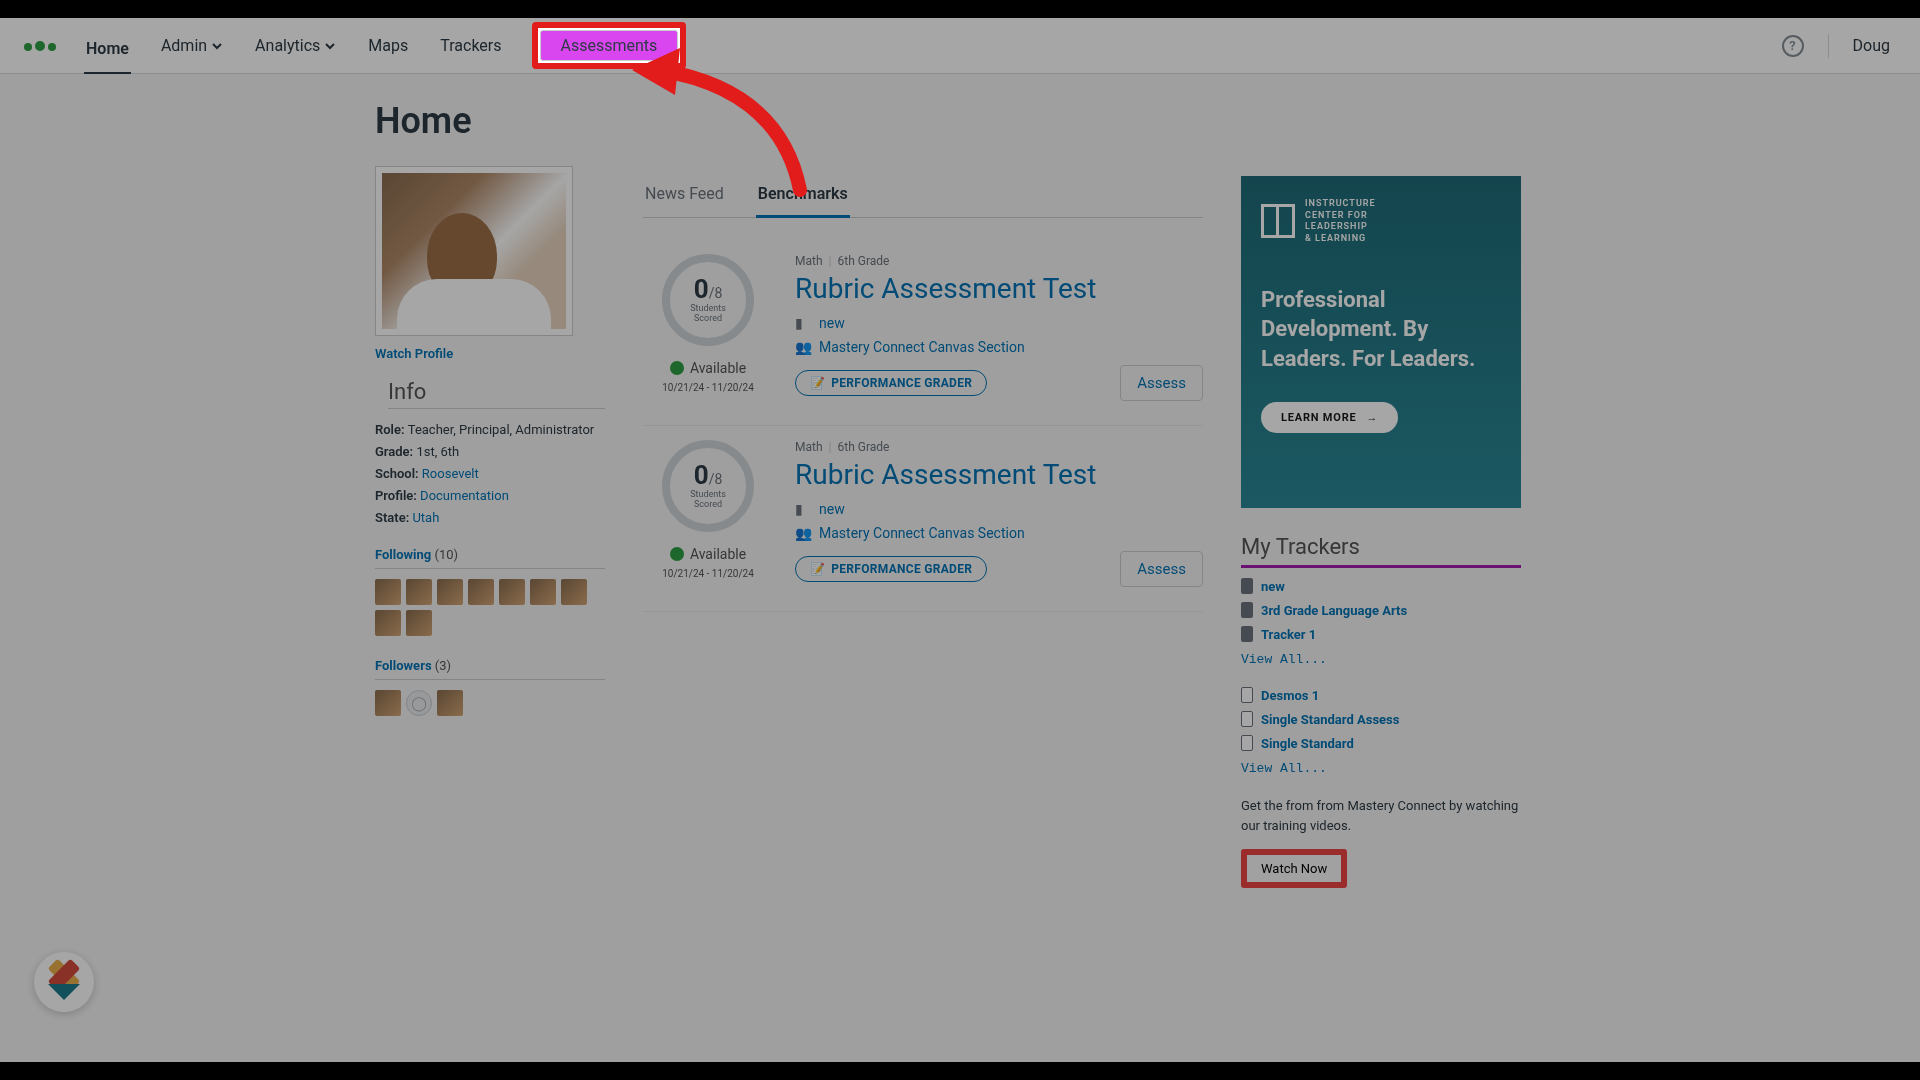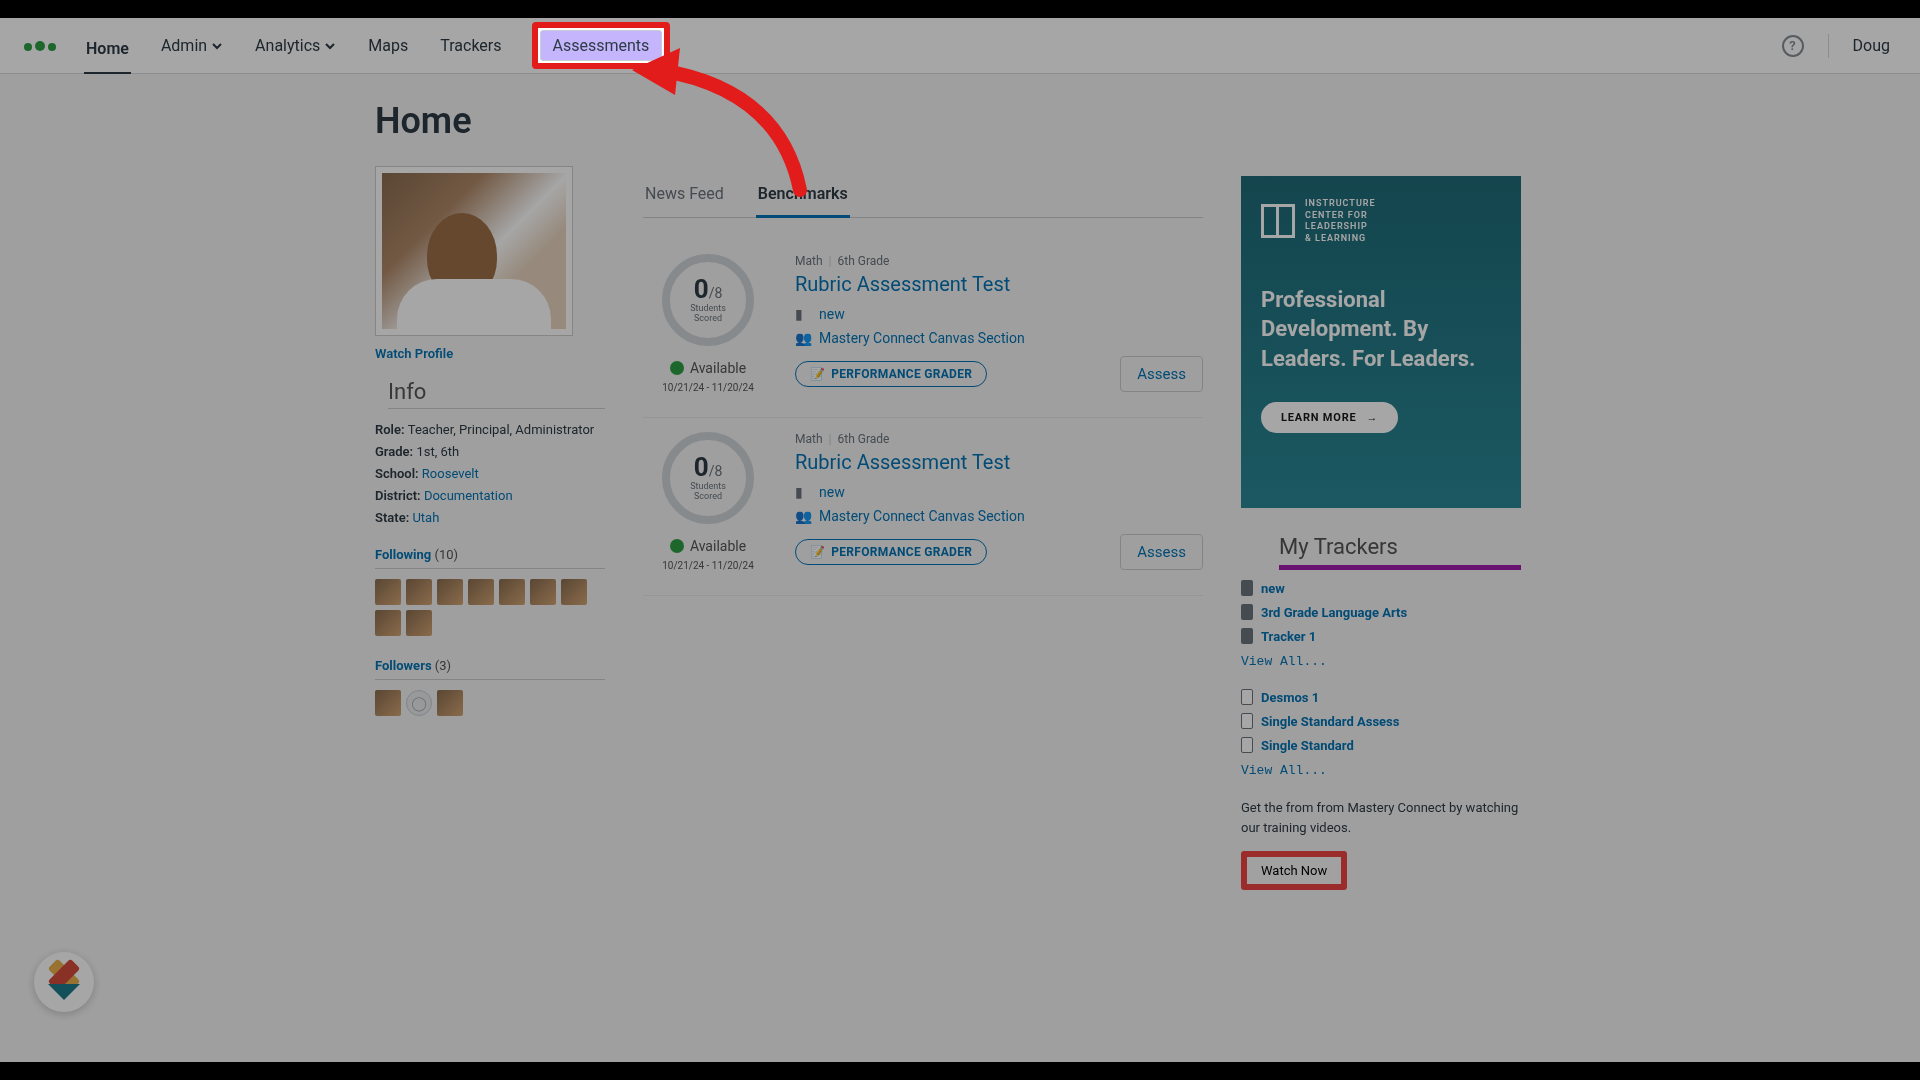--- a/index.html
+++ b/index.html
@@ -10,21 +10,21 @@
   .topnav { height:56px; background:#fff; border-bottom:1px solid #d6d9db; display:flex; align-items:center; padding:0 24px; justify-content:space-between; }
   .nav-left { display:flex; align-items:center; gap:28px; }
   .logo { display:flex; gap:3px; }
   .logo .dot { width:10px; height:10px; background:#2f9e44; border-radius:50%; }
   .logo .dot.small { width:8px; height:8px; margin-top:2px;}
   .nav-items { display:flex; align-items:center; gap:28px; }
   .nav-item { color:#2d3b45; font-size:16px; cursor:pointer; display:flex; align-items:center; gap:4px; padding:4px 2px;}
   .nav-item.active { font-weight:600; border-bottom:2px solid #2d3b45; padding-bottom:14px; margin-bottom:-18px;}
   .nav-item .chev-svg { width:12px; height:12px; }
   .nav-highlight { background:#fff; border:6px solid #e21b1b; border-radius:4px; padding:2px; position:relative; z-index:100; }
-  .nav-highlight .inner { background:#c4b5fd; border:1px solid #c7cdd1; padding:5px 12px; border-radius:3px; font-size:16px;}
+  .nav-highlight .inner { background:#d946ef; border:1px solid #c7cdd1; padding:5px 20px; border-radius:3px; font-size:16px;}
   .nav-right { display:flex; align-items:center; gap:24px; }
   .help-icon { width:22px; height:22px; border:2px solid #868e96; border-radius:50%; display:flex; align-items:center; justify-content:center; font-size:13px; color:#868e96; font-weight:600;}
   .divider { width:1px; height:24px; background:#d6d9db; }
   .user-menu { display:flex; align-items:center; gap:6px; font-size:16px; cursor:pointer;}
 
   .red-arrow { position:absolute; left:620px; top:22px; z-index:100; }
 
   .content { width:1170px; margin:0 auto; padding-top:32px; display:flex; gap:38px;}
   h1.page-title { font-size:36px; font-weight:600; margin-bottom:24px; color:#2d3b45;}
   .col-left { width:230px; }
@@ -53,36 +53,36 @@
   .score-ring { width:92px; height:92px; border:8px solid #d0d4d7; border-radius:50%; display:flex; flex-direction:column; align-items:center; justify-content:center;}
   .score-big { font-size:26px; font-weight:700; color:#2d3b45; line-height:1;}
   .score-den { font-size:14px; color:#6a737b;}
   .score-sub { font-size:9px; color:#6a737b; text-align:center; line-height:1.1; margin-top:2px;}
   .avail { display:flex; align-items:center; gap:6px; margin-top:14px; color:#555;}
   .avail-dot { width:14px; height:14px; background:#2f9e44; border-radius:50%;}
   .dates { font-size:10px; color:#555; margin-top:6px;}
   .card-body { flex:1;}
   .breadcrumb { font-size:12px; color:#6a737b; margin-bottom:4px;}
   .breadcrumb .sep{ color:#c7cdd1; margin:0 6px;}
-  .card-title { color:#0374b5; font-size:20px; margin-bottom:10px; cursor:pointer; font-weight:400;}
+  .card-title { color:#0374b5; font-size:28px; margin-bottom:10px; cursor:pointer; font-weight:400;}
   .meta-row { display:flex; align-items:center; gap:8px; margin-bottom:8px; color:#0374b5; font-size:14px; cursor:pointer;}
   .meta-icon { color:#6a737b; font-size:14px; width:16px;}
   .card-actions { display:flex; justify-content:space-between; align-items:center; margin-top:10px;}
   .perf-btn { border:1px solid #0374b5; color:#0374b5; background:transparent; border-radius:18px; padding:5px 14px; font-size:12px; font-weight:700; letter-spacing:.3px; display:flex; align-items:center; gap:6px; cursor:pointer;}
   .assess-btn { border:1px solid #c7cdd1; background:#f5f5f5; border-radius:4px; padding:8px 16px; color:#0374b5; font-size:15px; cursor:pointer;}
 
   .col-right { width:280px;}
   .promo { width:280px; height:332px; background:linear-gradient(180deg,#1f6b78 0%,#2a8896 100%); color:#fff; padding:22px 20px 20px; position:relative; margin-bottom:26px;}
   .promo-logo { display:flex; align-items:center; gap:10px;}
   .promo-sq { width:34px; height:34px; border:3px solid #fff; display:flex;}
   .promo-sq::before{content:"";width:12px;border-right:3px solid #fff;}
   .promo-logo-text{ font-size:9px; line-height:1.3; letter-spacing:1px; font-weight:600;}
   .promo-headline{ margin-top:40px; font-size:22px; font-weight:700; line-height:1.35;}
   .promo-btn{ margin-top:28px; background:#fff; color:#1a1a1a; border:none; border-radius:20px; padding:9px 20px; font-size:11px; font-weight:700; letter-spacing:.8px; display:inline-flex; align-items:center; gap:10px; cursor:pointer;}
-  .side-title{ font-size:22px; color:#555; border-bottom:5px solid #a21caf; padding-bottom:6px; margin-bottom:10px;margin-left:38px;}
+  .side-title{ font-size:22px; color:#555; border-bottom:3px solid #a21caf; padding-bottom:6px; margin-bottom:10px;}
   .side-link{ display:flex; align-items:center; gap:8px; color:#0374b5; font-weight:700; font-size:13px; margin-bottom:8px; cursor:pointer;}
   .side-icon{ width:12px; height:16px; background:#6a737b; border-radius:2px;}
   .side-icon.doc{ background:#fff; border:1px solid #6a737b;}
   .view-all{ color:#0374b5; font-size:13px; cursor:pointer; margin-bottom:20px; display:inline-block;font-family:Liberation Mono, monospace;}
   .pd-text{ font-size:13px; color:#2d3b45; line-height:1.5; margin-bottom:14px;}
   .watch-btn{ border:6px solid #ef4444; background:#f8f8f8; padding:6px 14px; font-size:13px; cursor:pointer; border-radius:3px;}
 
   .fab{ position:absolute; left:34px; bottom:50px; width:60px; height:60px; background:#fff; border-radius:50%; box-shadow:0 2px 8px rgba(0,0,0,.2); display:flex; align-items:center; justify-content:center;}
   .fab-inner{ width:32px; height:32px; position:relative;}
   .fab-d{ width:32px; height:14px; position:absolute;}
@@ -147,21 +147,21 @@
             <div class="shirt"></div>
           </div>
       </div>
       <a class="edit-link">Watch Profile</a>
       <div class="info-block">
         <div class="info-title">Info</div>
         <div id="info-rows">
             <div class="info-row"><span class="info-label">Role: </span><span>Teacher, Principal, Administrator</span></div>
             <div class="info-row"><span class="info-label">Grade: </span><span>1st, 6th</span></div>
             <div class="info-row"><span class="info-label">School: </span><span class="info-link">Roosevelt</span></div>
-            <div class="info-row"><span class="info-label">District: </span><span class="info-link">Documentation</span></div>
+            <div class="info-row"><span class="info-label">Profile: </span><span class="info-link">Documentation</span></div>
             <div class="info-row"><span class="info-label">State: </span><span class="info-link">Utah</span></div>
           </div>
       </div>
       <div class="follow-header">
         <span>Following</span>
         <span class="follow-count">(10)</span>
       </div>
       <div class="avatar-grid" id="following-grid">
           <div class="avatar-sm"></div>
           <div class="avatar-sm"></div>

